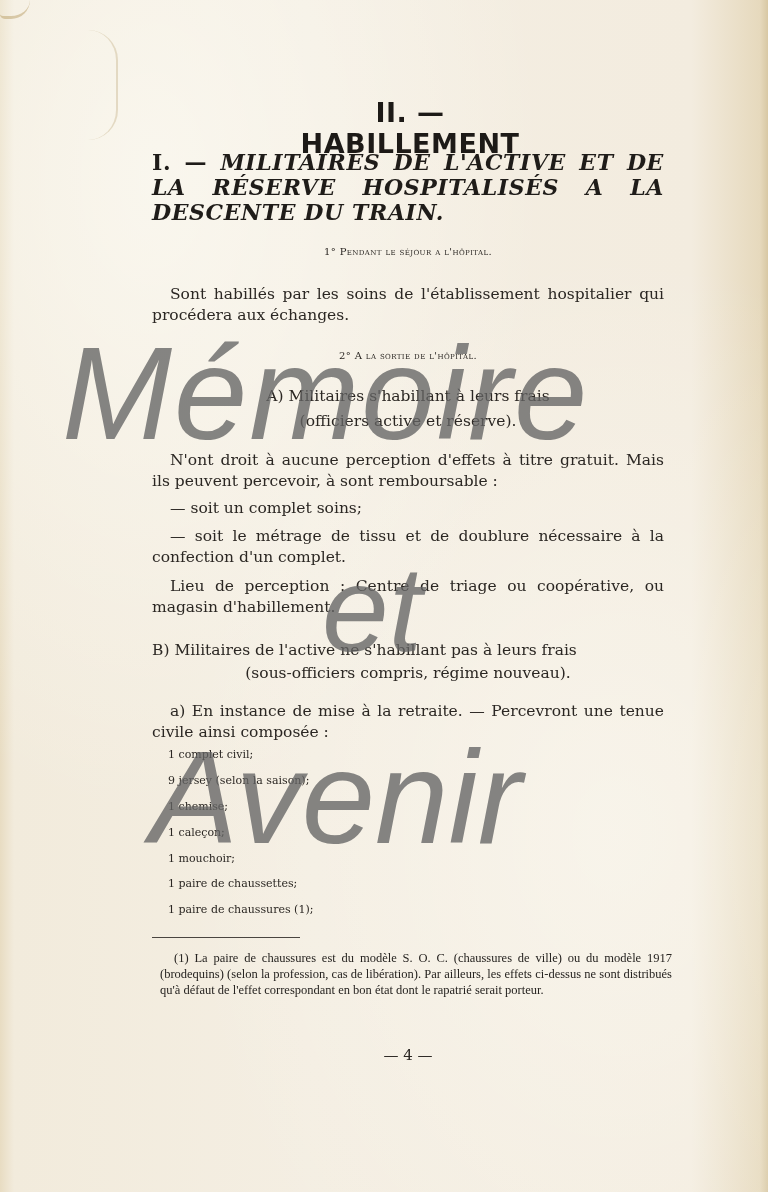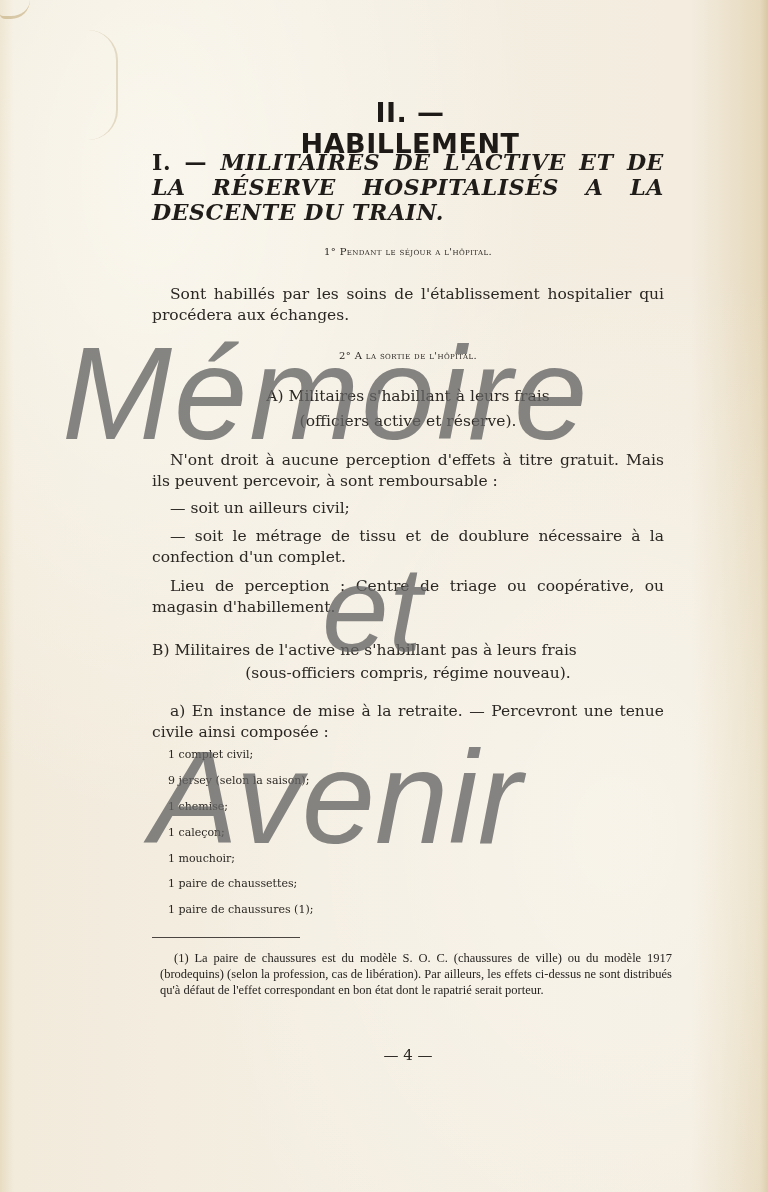--- a/index.html
+++ b/index.html
@@ -90,21 +90,21 @@
   <div class="para center" style="top:386px">
     <span>A)</span>
     <span class="it">Militaires s'habillant à leurs frais</span>
   </div>
   <div class="para center" style="top:411px">(officiers active et réserve).</div>
 
   <div class="para indent" style="top:450px">
     <span>N'ont droit à aucune perception d'effets à titre gratuit. Mais ils peuvent percevoir,</span>
     <span class="it">à sont remboursable :</span>
   </div>
-  <div class="para indent" style="top:498px">— soit un ailleurs civil;</div>
+  <div class="para indent" style="top:498px">— soit un complet soins;</div>
   <div class="para indent" style="top:526px">— soit le métrage de tissu et de doublure nécessaire à la confection d'un complet.</div>
 
   <div class="para indent" style="top:576px">
     <span class="it">Lieu de perception :</span>
     <span>Centre de triage ou coopérative, ou magasin d'habillement.</span>
   </div>
 
   <div class="para" style="top:640px">
     <span>B)</span>
     <span class="it">Militaires de l'active ne s'habillant pas à leurs frais</span>

